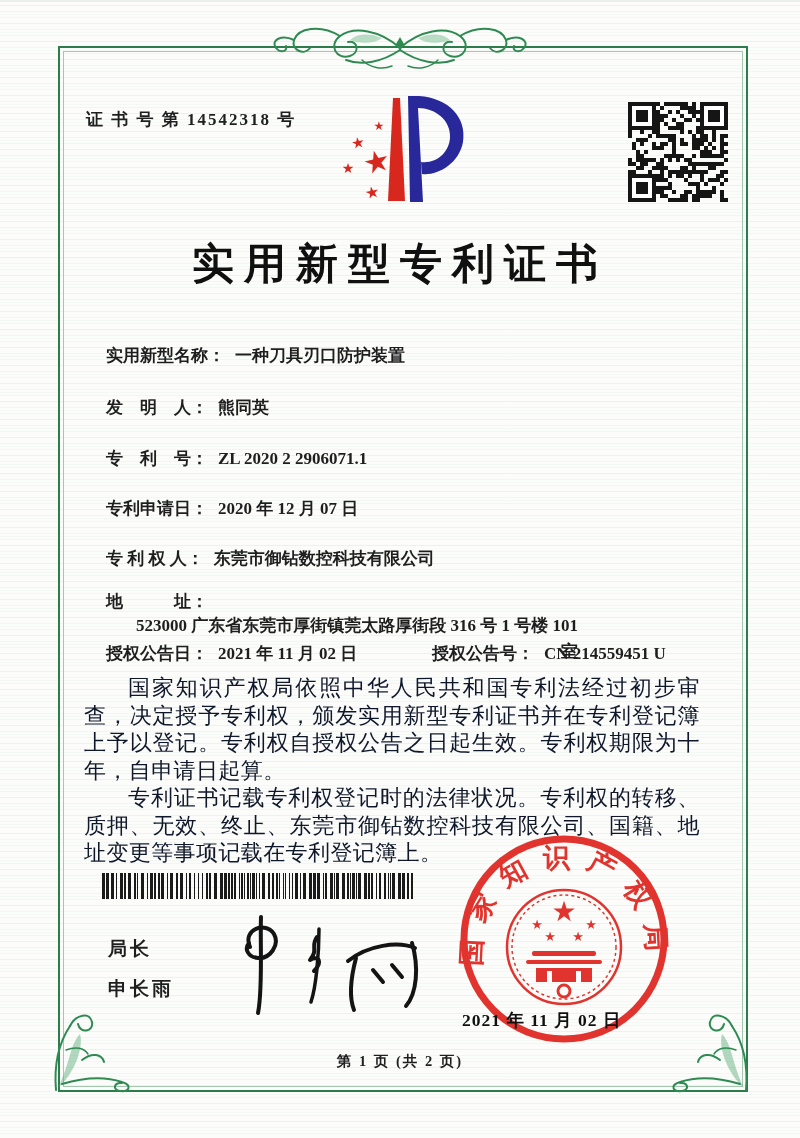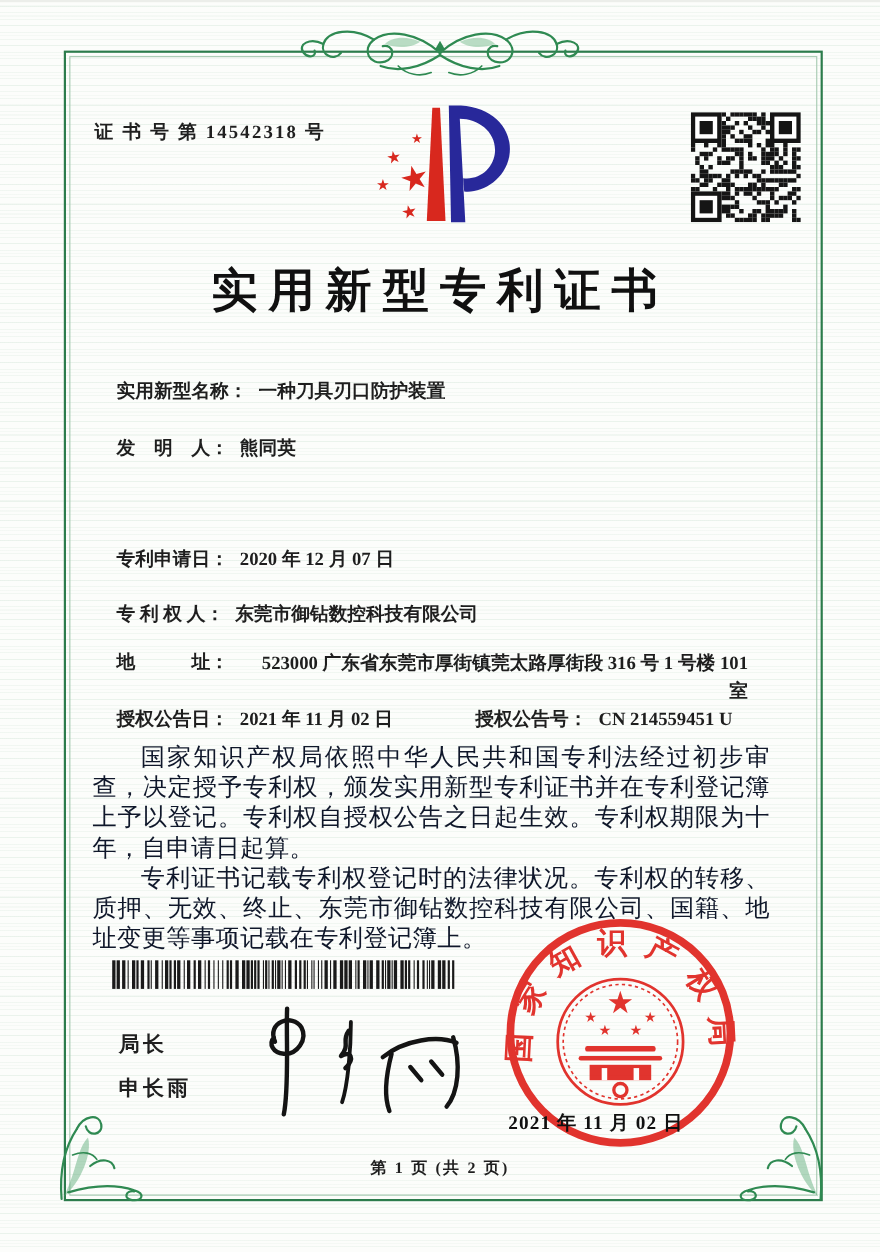--- a/index.html
+++ b/index.html
@@ -16,21 +16,21 @@
       repeating-linear-gradient(0deg, rgba(110,170,130,.05) 0 1px, transparent 1px 9px);
   }
   .abs{position:absolute;}
   
   .frame{position:absolute;left:58px;top:44px;width:686px;height:1042px;border:2px solid #2c7c4c;}
   .frame-inner{position:absolute;inset:3px;border:1px solid #a3c8af;}
   .cert-no{left:86px;top:106px;font-size:17px;font-weight:bold;letter-spacing:2px;white-space:nowrap;}
   .title{left:0;top:234px;width:100%;text-align:center;font-size:42px;font-weight:bold;letter-spacing:10px;color:#101010;}
   .row{left:106px;font-size:17px;font-weight:bold;white-space:nowrap;color:#1e1e1e;}
   .row .field-value{margin-left:10px;}
-  .row-address{display:flex;white-space:normal;}
+  .row-address{display:flex;white-space:normal;flex-direction:column;}
   .row-address .addr-label{white-space:nowrap;flex:0 0 auto;}
   .row-address .field-value{width:462px;line-height:26px;text-align:right;}
   .grant-no{left:432px;}
   .paras{left:84px;top:672px;width:616px;font-size:22px;line-height:27.5px;color:#0f172a;letter-spacing:.4px;text-align:justify;}
   .paras p{margin:0;text-indent:2em;}
   .sig-title{left:108px;top:934px;font-size:19px;font-weight:bold;letter-spacing:3px;}
   .sig-name{left:108px;top:974px;font-size:19px;font-weight:bold;letter-spacing:3px;}
   .seal-wrap{left:456px;top:829px;width:216px;height:216px;opacity:.93;z-index:4;}
   .seal-date{left:462px;top:1006px;width:210px;font-size:17.5px;font-weight:bold;letter-spacing:1px;color:#101010;z-index:5;text-align:left;}
   .page-info{left:0;top:1050px;width:100%;text-align:center;font-size:14.5px;font-weight:bold;letter-spacing:2px;}
@@ -356,20 +356,23 @@
   </div>
 
   <div class="abs row" style="top:342px;">
     <span class="field-label">实用新型名称：</span><span class="field-value">一种刀具刃口防护装置</span>
   </div>
 
   <div class="abs title">实用新型专利证书</div>
   <div class="abs row" style="top:394px;">
     <span class="field-label">发　明　人：</span><span class="field-value">熊同英</span>
   </div>
+  <div class="abs row" style="top:445px;">
+    <span class="field-label">专　利　号：</span><span class="field-value">ZL 2020 2 2906071.1</span>
+  </div>
   <div class="abs row" style="top:495px;">
     <span class="field-label">专利申请日：</span><span class="field-value">2020 年 12 月 07 日</span>
   </div>
   <div class="abs row" style="top:545px;">
     <span class="field-label">专 利 权 人：</span><span class="field-value">东莞市御钻数控科技有限公司</span>
   </div>
   <div class="abs row row-address" style="top:588px;">
     <span class="field-label addr-label">地　　　址：</span>
       <span class="field-value">523000 广东省东莞市厚街镇莞太路厚街段 316 号 1 号楼 101 室</span>
   </div>

